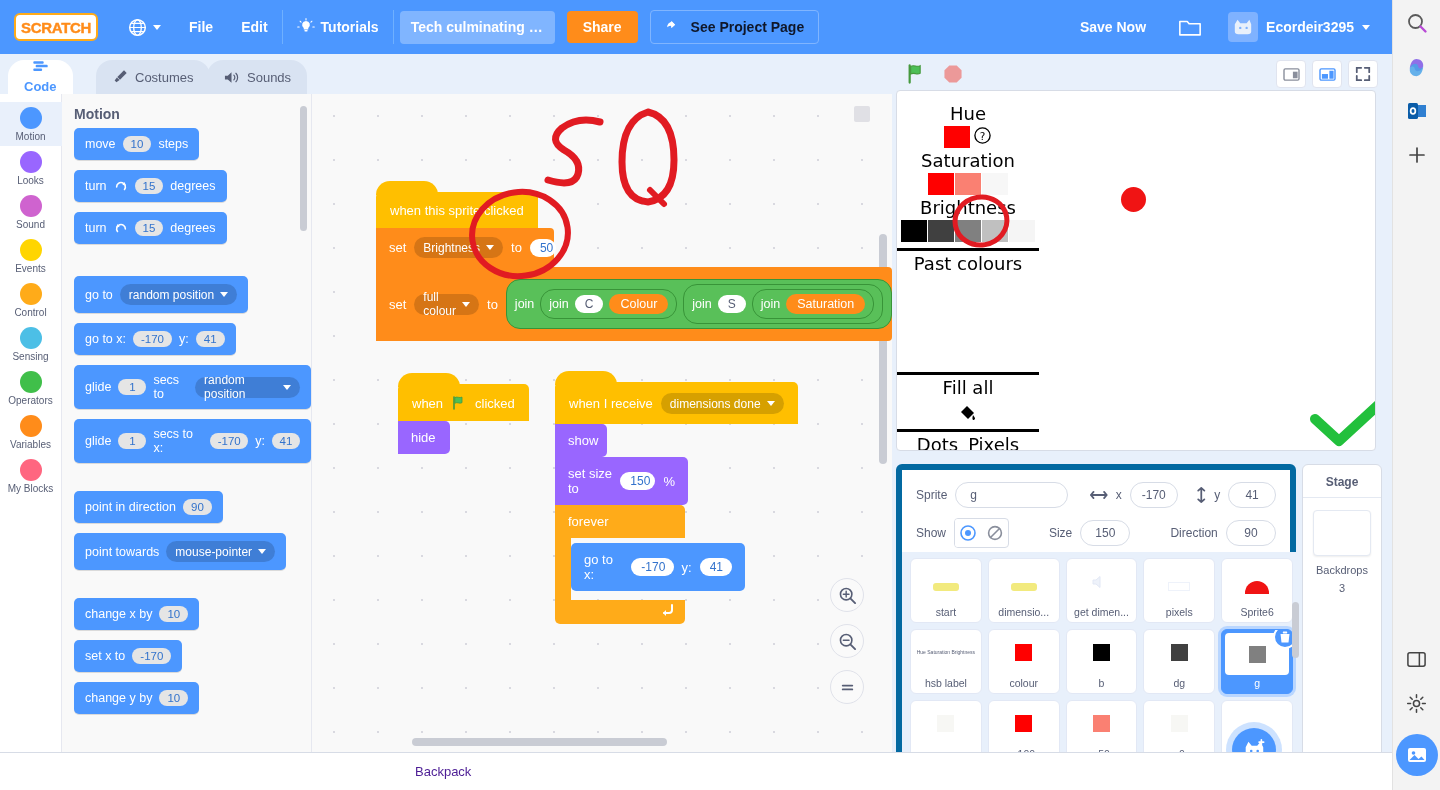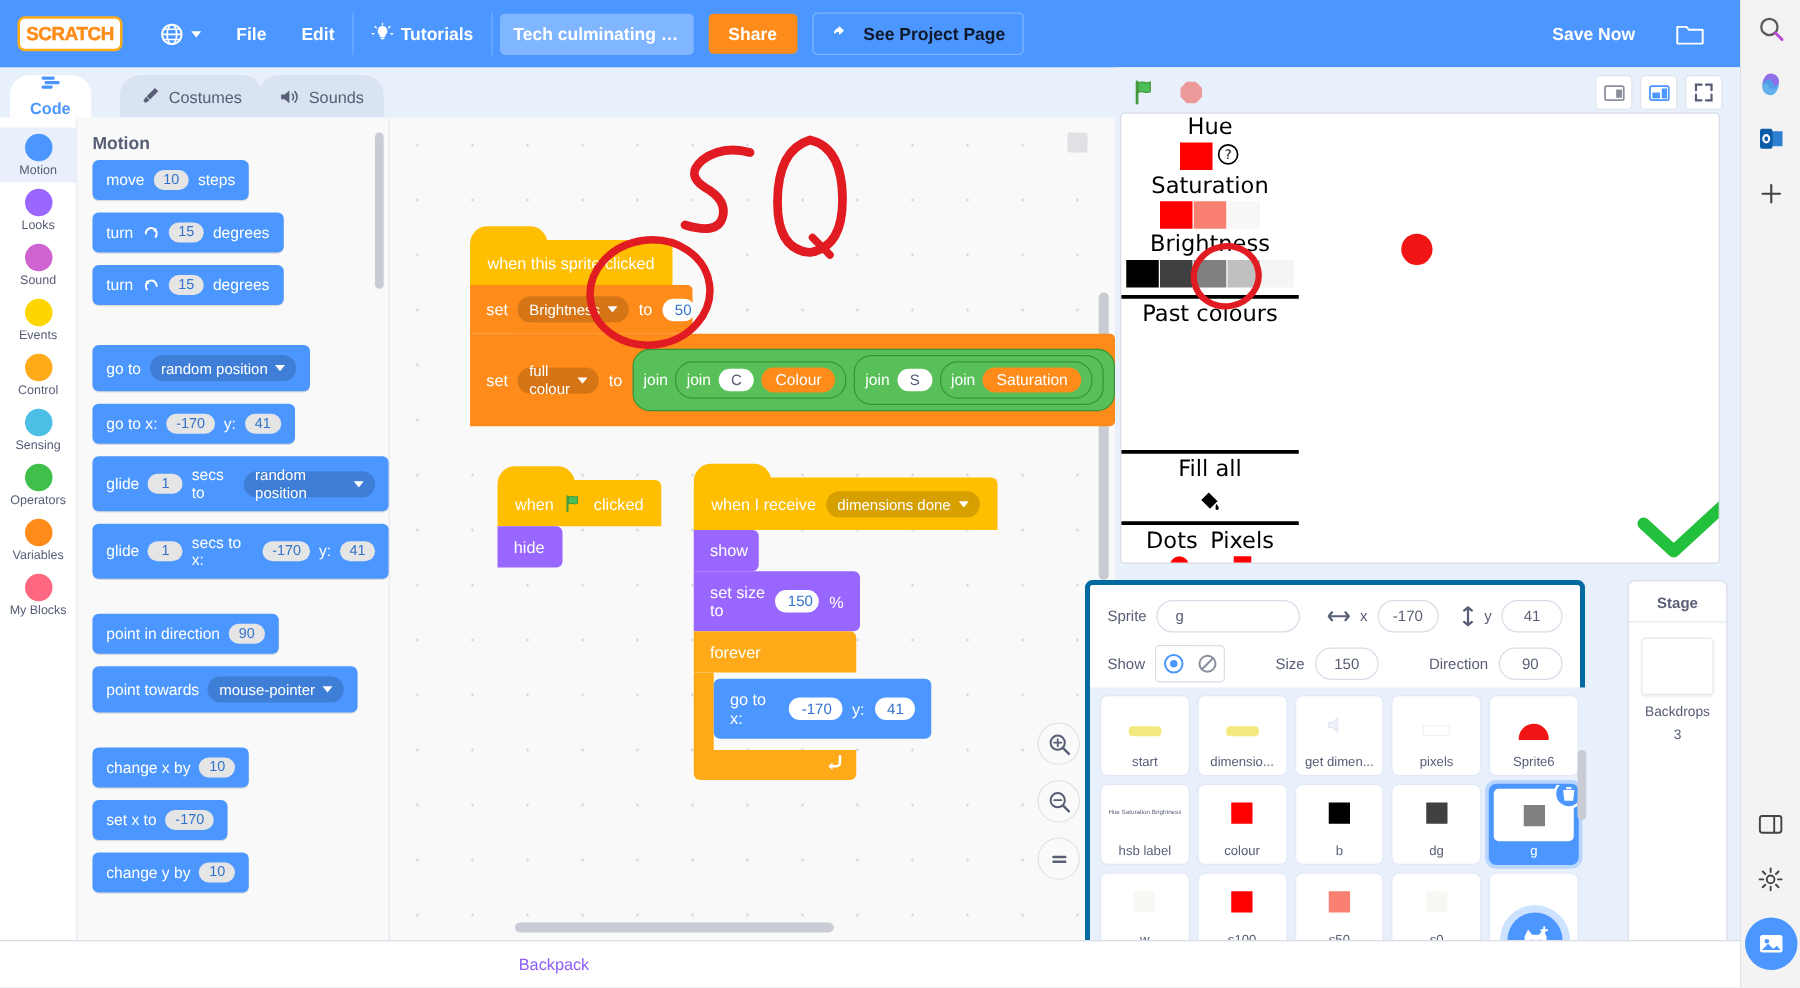--- a/index.html
+++ b/index.html
@@ -147,29 +147,29 @@
   
   .stagebar { position: absolute; left: 892px; top: 54px; width: 500px; height: 40px; background: #e8f0fb;
               display: flex; align-items: center; padding: 0 14px; gap: 14px; }
   .sb-right { margin-left: auto; display: flex; gap: 6px; }
   .sb-btn { width: 30px; height: 28px; background: #fff; border: 1px solid #e0e4ef; border-radius: 4px;
             display: flex; align-items: center; justify-content: center; cursor: pointer; }
   .stage {
     position: absolute; left: 896px; top: 90px; width: 480px; height: 361px;
     background: #fff; border: 1px solid #d7dce6; border-radius: 4px; overflow: hidden;
   }
-  .hsb-panel { position: absolute; left: 0; top: 0; width: 142px; }
+  .hsb-panel { position: absolute; left: 0; top: 12px; width: 142px; }
   .hsb-title { text-align: center; font-size: 18px; color: #000; font-family: "DejaVu Sans", sans-serif; }
   .sw-row { display: flex; justify-content: center; gap: 1px; margin: 2px 0 2px; }
   .sw { width: 26px; height: 22px; }
   .rule { height: 3px; background: #000; margin: 6px 0 2px; }
 
   
-  .spritepane { position: absolute; left: 868px; top: 464px; width: 400px; height: 322px;
-                background: #fff; border: 4px solid #0369a1; border-radius: 6px; }
+  .spritepane { position: absolute; left: 896px; top: 464px; width: 400px; height: 322px;
+                background: #fff; border: 6px solid #0369a1; border-radius: 6px; }
   .sp-info { display: flex; flex-direction: column; gap: 10px; padding: 12px 14px 10px; }
   .sp-row { display: flex; align-items: center; gap: 8px; font-size: 12px; color: #575e75; }
   .sp-lab { font-size: 12px; color: #575e75; }
   .pill { border: 1px solid #d7dce6; border-radius: 16px; height: 26px; display: flex; align-items: center;
           justify-content: center; font-size: 12px; color: #575e75; background: #fff; }
   .toggle { display: flex; border: 1px solid #d7dce6; border-radius: 4px; overflow: hidden; }
   .toggle > div { width: 34px; height: 28px; display: flex; align-items: center; justify-content: center; cursor: pointer; }
   .toggle .on { background: #fff; }
   .spritegrid { position: absolute; left: 0; top: 82px; width: 399px; height: 239px; background: #e8f0fb;
                 padding: 6px 8px; display: grid; grid-template-columns: repeat(5, 1fr); gap: 6px;
@@ -195,21 +195,21 @@
   .stagesel .hd { font-size: 12px; font-weight: bold; color: #575e75; padding: 10px 0 8px; width: 100%;
                   text-align: center; border-bottom: 1px solid #e4e9f2; }
   .stage-thumb { width: 58px; height: 46px; background: #fff; border: 1px solid #e4e9f2; border-radius: 4px; margin: 12px 0 8px;
                  box-shadow: 0 1px 2px rgba(0,0,0,0.07); }
   .stagesel .bd { font-size: 11px; color: #575e75; }
   .stagesel .ct { font-size: 11px; color: #575e75; margin-top: 6px; }
 
   
   .backpack { position: absolute; left: 0; bottom: 0; width: 1392px; height: 38px; background: #fff;
               border-top: 1px solid #d7dce6; display: flex; align-items: center; cursor: pointer; }
-  .backpack span { margin-left: 415px; font-size: 13px; color: #8b5cf6; }
+  .backpack span { margin-left: 415px; font-size: 13px; color: #4c1d95; }
 </style>
 </head>
 <body>
 
 <div id="app">
 
   <div class="menubar">
     <div class="logo">SCRATCH</div>
 
     <div class="mb-item">
@@ -243,20 +243,31 @@
         </svg>
       <span>See Project Page</span>
     </div>
 
     <div class="mb-right">
       <div class="mb-item">Save Now</div>
       <div class="mb-item">
         <svg width="24" height="21" viewBox="0 0 26 22">
             <path d="M2 4.5h8l2 2.5h12v12H2z" fill="none" stroke="#fff" stroke-width="1.7" stroke-linejoin="round"></path>
           </svg>
+      </div>
+      <div class="avatar-wrap">
+        <div class="avatar">
+          <svg width="24" height="20" viewBox="0 0 26 22">
+              <path d="M4 8 L7 3 L10 7 h7 l3-4 2 5 v8 q0 3-4 3 H8 q-4 0-4-3z" fill="#e8f0fb"></path>
+              <circle cx="10" cy="12" r="1.3" fill="#7fb2ff"></circle>
+              <circle cx="17" cy="12" r="1.3" fill="#7fb2ff"></circle>
+            </svg>
+        </div>
+        <span class="mb-item" style="padding:0">Ecordeir3295</span>
+        <span class="caret"></span>
       </div>
     </div>
   </div>
 
   <div class="tabstrip">
     <div class="tab active" style="left:8px;flex-direction:column;">
       <svg width="19" height="14" viewBox="0 0 20 15">
           <rect x="1" y="1.5" width="13" height="3.2" rx="1.2" fill="#4c97ff"></rect>
           <rect x="4" y="6" width="15" height="3.2" rx="1.2" fill="#4c97ff"></rect>
           <rect x="1" y="10.5" width="11" height="3.2" rx="1.2" fill="#4c97ff"></rect>

